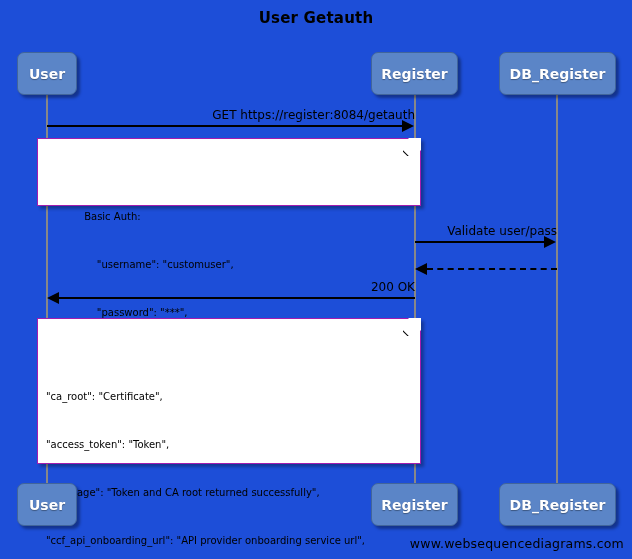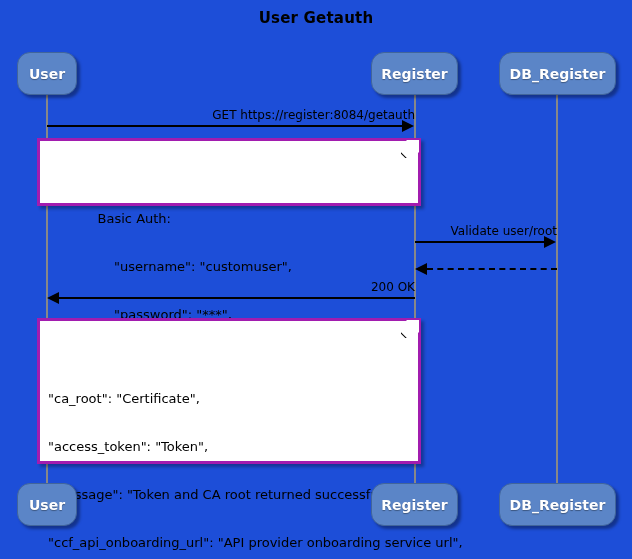--- a/index.html
+++ b/index.html
@@ -31,21 +31,21 @@
     color: #000000;
     letter-spacing: 0.2px;
   }
 
   
   .actor-box {
     position: absolute;
     box-sizing: border-box;
     background: #5b85c7;
     border: 1px solid #41659b;
-    border-radius: 13px;
+    border-radius: 7px;
     color: #ffffff;
     font-size: 14px;
     font-weight: bold;
     display: flex;
     align-items: center;
     justify-content: center;
     box-shadow: 3px 3px 3px rgba(0,0,0,0.35);
     text-shadow: 0 1px 1px rgba(0,0,0,0.35);
     white-space: nowrap;
   }
@@ -87,23 +87,23 @@
     color: #000000;
     text-align: right;
     white-space: nowrap;
   }
 
   
   .note {
     position: absolute;
     box-sizing: border-box;
     background: #ffffff;
-    border: 3px solid #a21caf;
+    border: 1px solid #a21caf;
     box-shadow: 3px 3px 3px rgba(0,0,0,0.30);
-    font-size: 13px;
+    font-size: 10px;
     color: #000000;
     padding: 6px 8px 6px 8px;
     line-height: 16px;
     white-space: pre;
   }
   .note .fold {
     position: absolute;
     top: -1px;
     right: -1px;
     width: 0;
@@ -166,21 +166,21 @@
   <div class="arrow-head right" style="left:402px; top:120px;"></div>
 
   <div class="note" style="left:37px; top:138px; width:384px; height:68px;">
     <span class="fold"></span>
     <span class="fold-edge"></span>
     <span class="note-line">            Basic Auth:</span>
     <span class="note-line">                "username": "customuser",</span>
     <span class="note-line">                "password": "***",</span>
   </div>
 
-  <div class="msg-label" style="left:415px; top:224px; width:142px;">Validate user/root</div>
+  <div class="msg-label" style="left:415px; top:224px; width:142px;">Validate user/pass</div>
   <div class="msg-line" style="left:415px; top:241px; width:130px;"></div>
   <div class="arrow-head right" style="left:544px; top:236px;"></div>
 
   <div class="msg-line dashed" style="left:427px; top:268px; width:130px;"></div>
   <div class="arrow-head left" style="left:415px; top:263px;"></div>
 
   <div class="msg-label" style="left:47px; top:280px; width:368px;">200 OK</div>
   <div class="msg-line" style="left:59px; top:297px; width:356px;"></div>
   <div class="arrow-head left" style="left:47px; top:292px;"></div>
 
@@ -196,14 +196,15 @@
     
     
   </div>
 
   <div class="actor-box" style="left:17px; top:483px; width:60px; height:43px;">User</div>
 
   <div class="actor-box" style="left:371px; top:483px; width:87px; height:43px;">Register</div>
 
   <div class="actor-box" style="left:499px; top:483px; width:117px; height:43px;">DB_Register</div>
 
+  <div class="footer">www.websequencediagrams.com</div>
 
 </div>
 
 </body></html>

